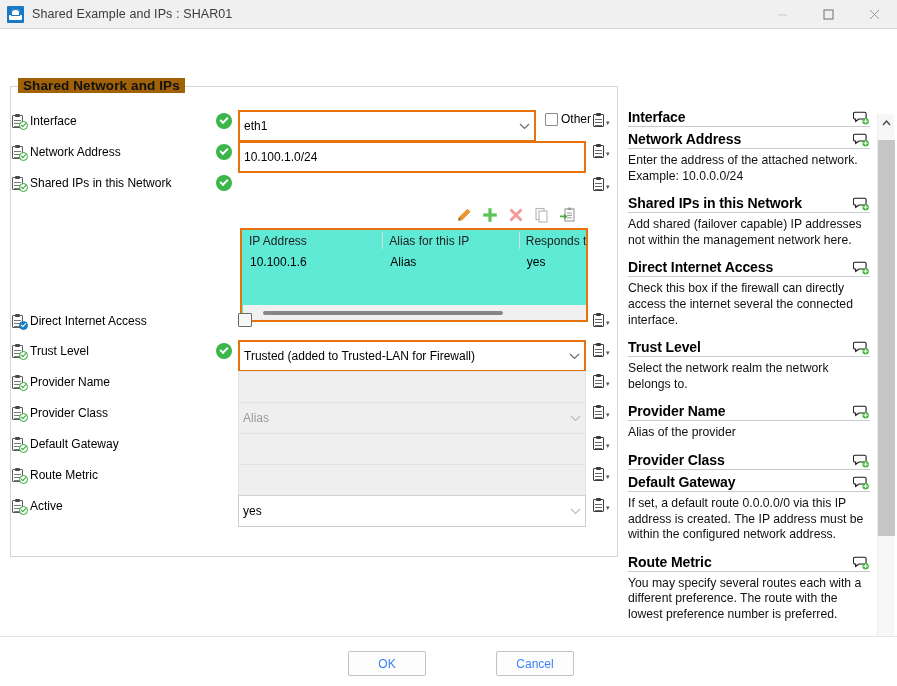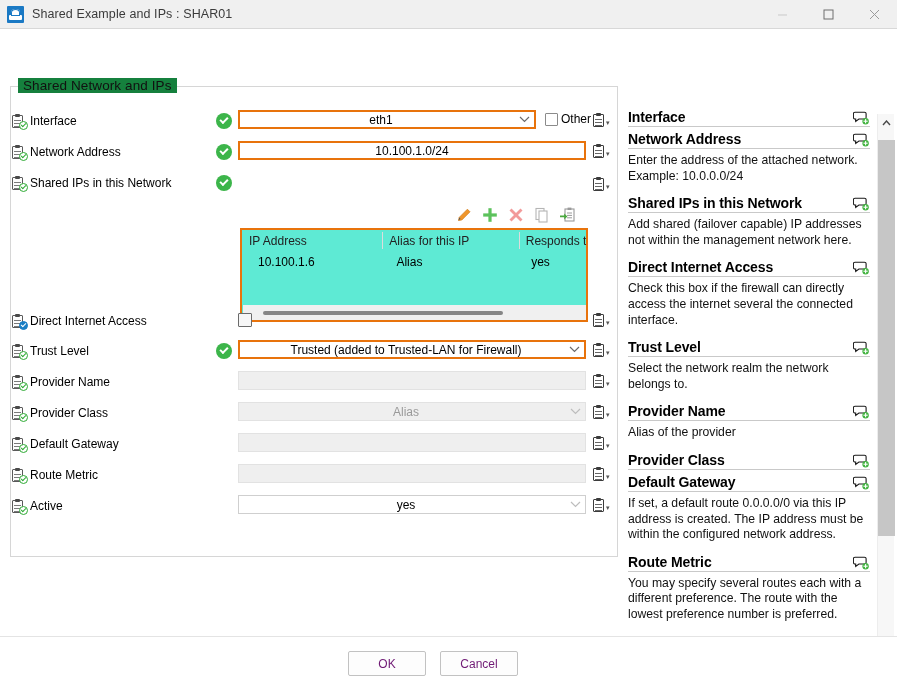--- a/index.html
+++ b/index.html
@@ -53,22 +53,22 @@
     background: #ffffff;
   }
 
   
   #groupbox {
     position: absolute; left: 10px; top: 57px; width: 608px; height: 471px;
     border: 1px solid #d6d6d6;
   }
   #groupbox-title {
     position: absolute; left: 18px; top: 49px;
-    background: #15803d; padding: 0 5px;
-    font-size: 13.5px; font-weight: normal; color: #111;
+    background: #a16207; padding: 0 5px;
+    font-size: 13.5px; font-weight: bold; color: #111;
     letter-spacing: .1px;
   }
 
   
   .row { position: absolute; left: 0; width: 608px; height: 22px; }
   .lbl-wrap {
     position: absolute; left: 12px; top: 0; height: 22px;
     display: flex; align-items: center; gap: 4px;
   }
   .lbl-text { font-size: 12px; color: #000; white-space: nowrap; }
@@ -109,24 +109,24 @@
   }
   .okcheck::after {
     content: ""; position: absolute; left: 3.6px; top: 4.4px;
     width: 6px; height: 3px;
     border-left: 2px solid #ffffff; border-bottom: 2px solid #ffffff;
     transform: rotate(-45deg);
   }
 
   
   .field {
-    position: absolute; left: 238px; height: 19px;
+    position: absolute; left: 238px; height: 32px;
     background: #ffffff; border: 1px solid #cfcfcf;
     display: flex; align-items: center;
-    padding: 0 4px; font-size: 12px; color: #000; text-align: center;
+    padding: 0 4px; font-size: 12px; color: #000;
   }
   .field.hl { border: 2px solid #e8730c; }
   .field.disabled { background: #efefef; border: 1px solid #e2e2e2; color: #9a9a9a; }
   .field .val { flex: 1; white-space: nowrap; overflow: hidden; }
   .caret {
     width: 12px; height: 12px; flex: 0 0 auto; color: #6b6b6b;
     display: flex; align-items: center; justify-content: center;
   }
   .caret.dim { color: #bdbdbd; }
 
@@ -181,21 +181,21 @@
     position: absolute; left: 0; top: 0; width: 100%; height: 24px;
     display: flex; font-size: 12px; color: #222;
   }
   .th { padding: 4px 0 0 7px; position: relative; }
   .th + .th::before {
     content: ""; position: absolute; left: 0; top: 2px;
     width: 1px; height: 17px; background: #dcdcdc;
   }
   #tbl-row { position: absolute; left: 0; top: 24px; width: 100%; height: 20px;
     display: flex; font-size: 12px; color: #000; }
-  .td { padding: 1px 0 0 8px; margin-left: 8px; }
+  .td { padding: 1px 0 0 8px; }
   #tbl-hscroll {
     position: absolute; left: 1px; bottom: 0; width: 344px; height: 15px;
     background: #f0f0f0;
   }
   #tbl-hthumb {
     position: absolute; left: 20px; top: 6px; width: 240px; height: 4px;
     background: #868686; border-radius: 2px;
   }
 
   
@@ -229,25 +229,25 @@
   }
 
   
   #footer {
     position: absolute; left: 0; top: 636px; width: 897px; height: 50px;
     background: #ffffff; border-top: 1px solid #e4e4e4;
   }
   .fbtn {
     position: absolute; top: 14px; width: 78px; height: 25px;
     background: #fdfdfd; border: 1px solid #c2c2c2; border-radius: 2px;
-    font-size: 12px; color: #701a75; font-family: "Liberation Sans", sans-serif;
+    font-size: 12px; color: #3b82f6; font-family: "Liberation Sans", sans-serif;
     display: flex; align-items: center; justify-content: center;
   }
   #btn-ok { left: 348px; }
-  #btn-cancel { left: 440px; }
+  #btn-cancel { left: 496px; }
 </style>
 </head>
 <body>
 
 <div id="titlebar">
   <div id="app-icon"></div>
   <div id="titlebar-text">Shared Example and IPs : SHAR01</div>
   <div id="win-controls">
     <div class="wbtn">
       <svg width="11" height="11" viewBox="0 0 11 11">

